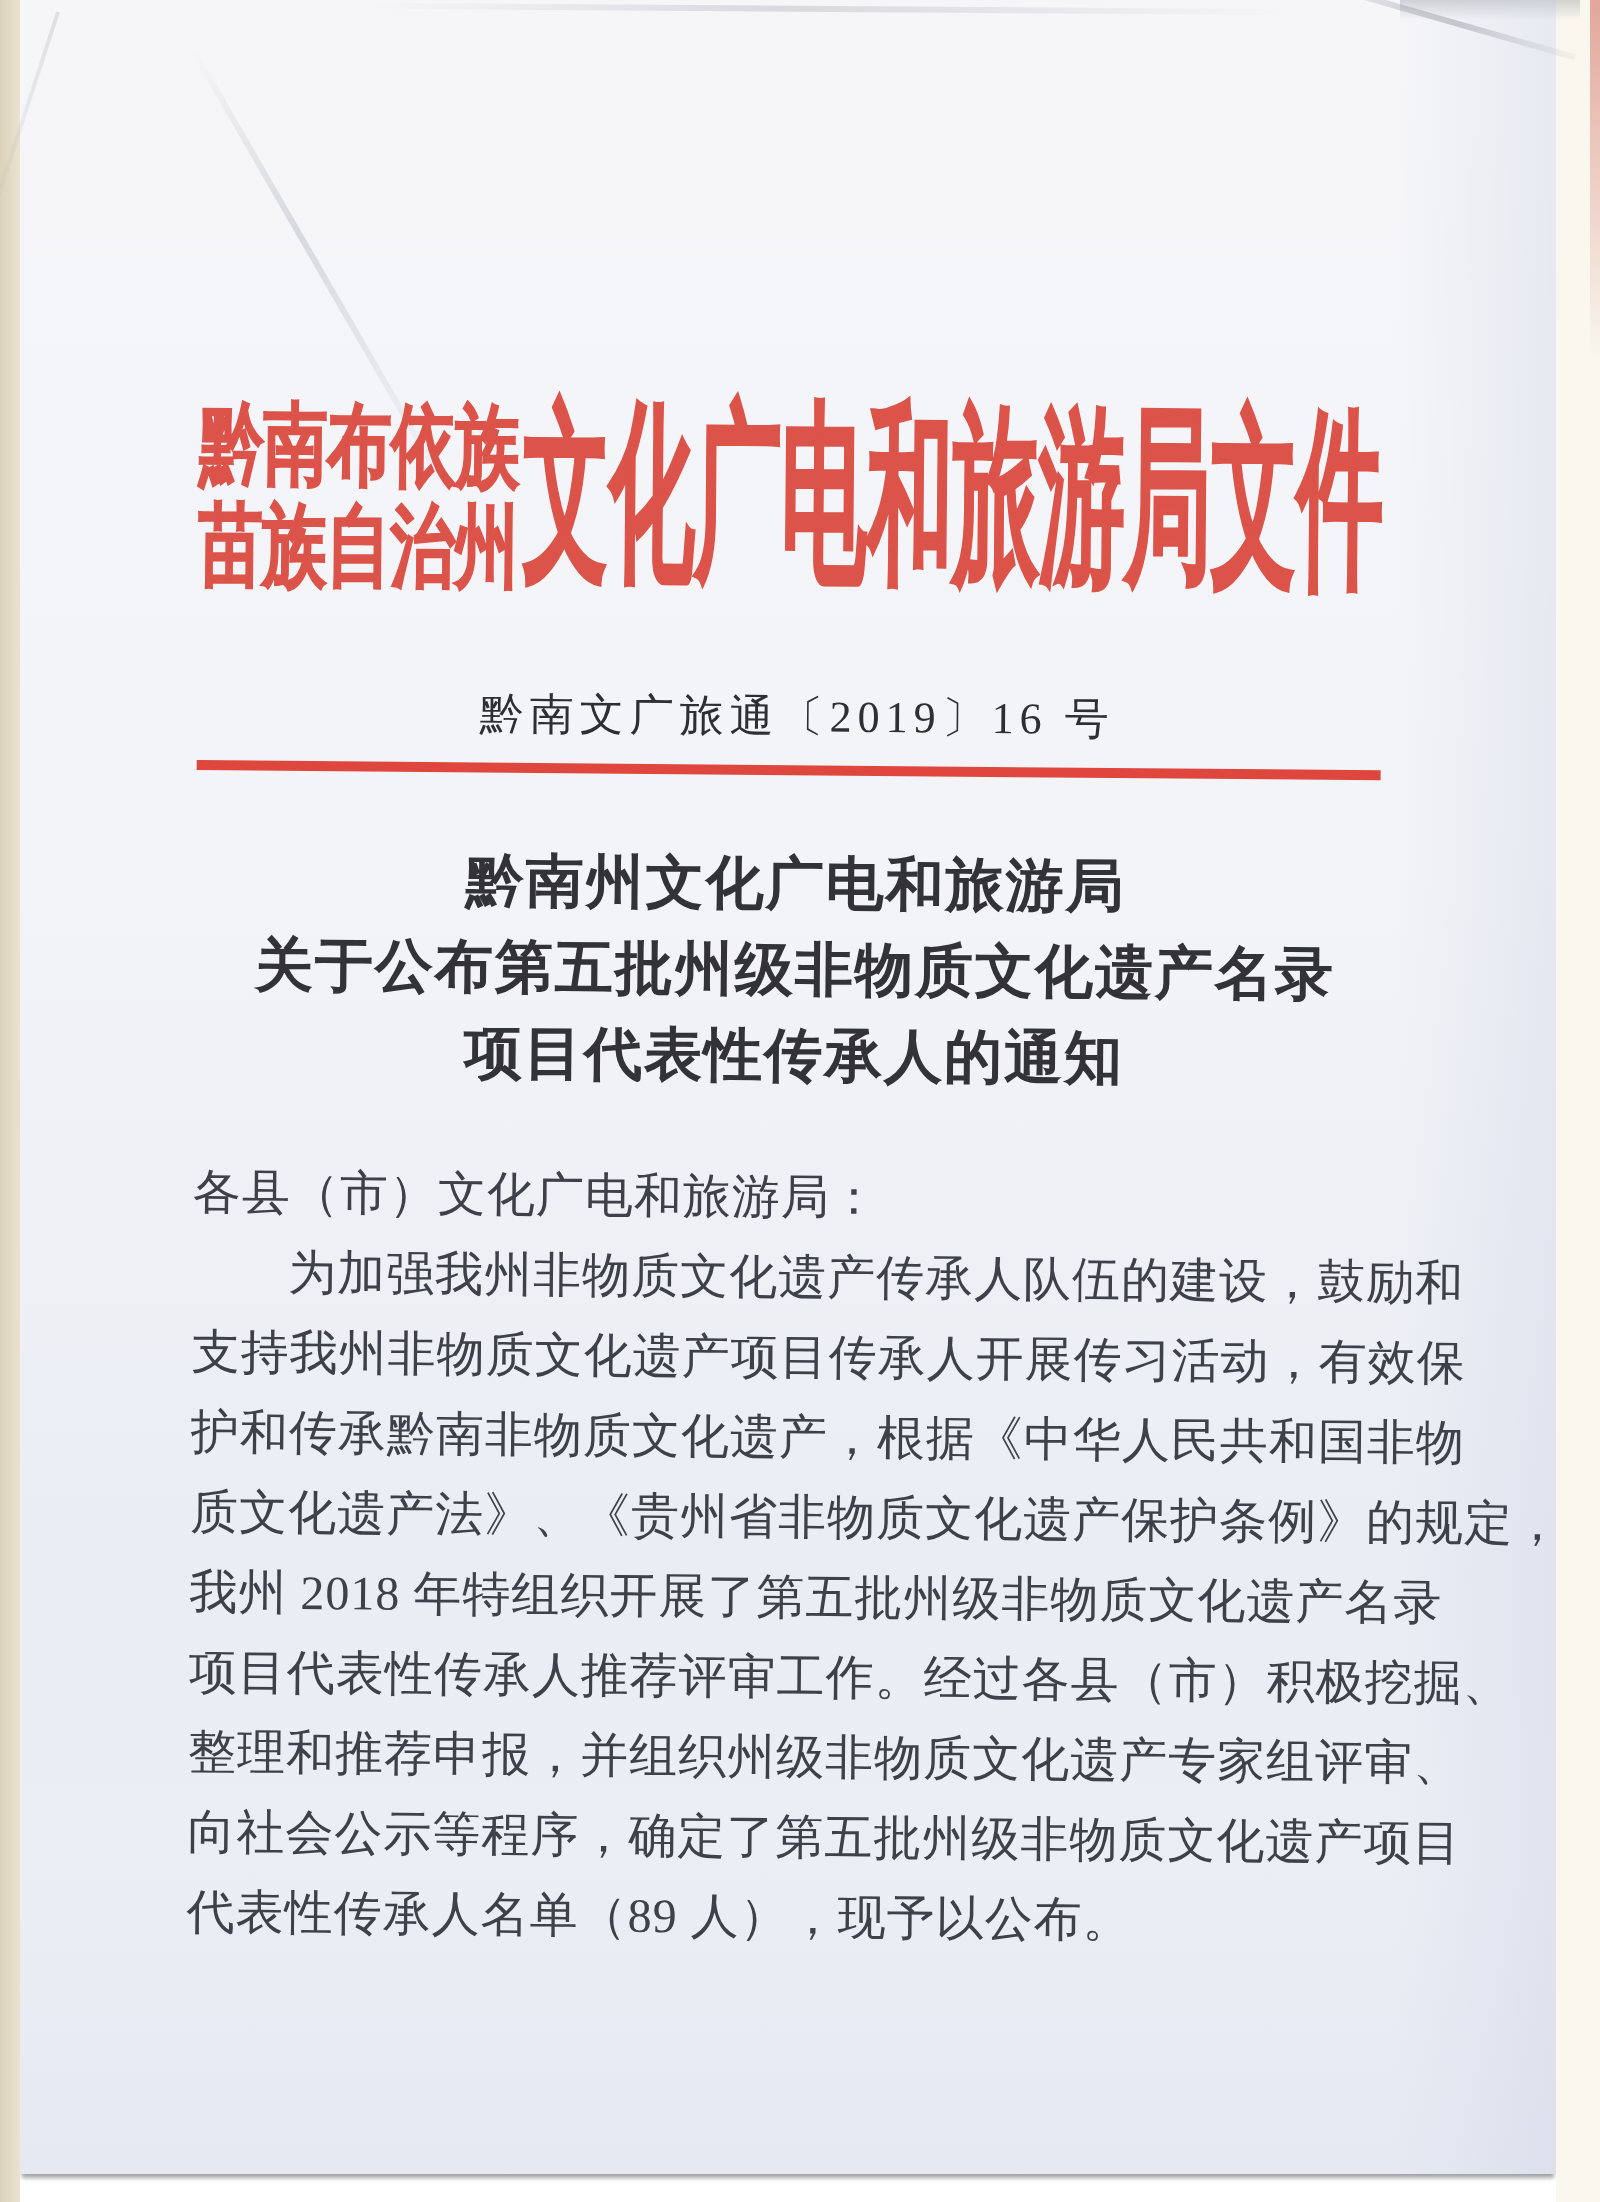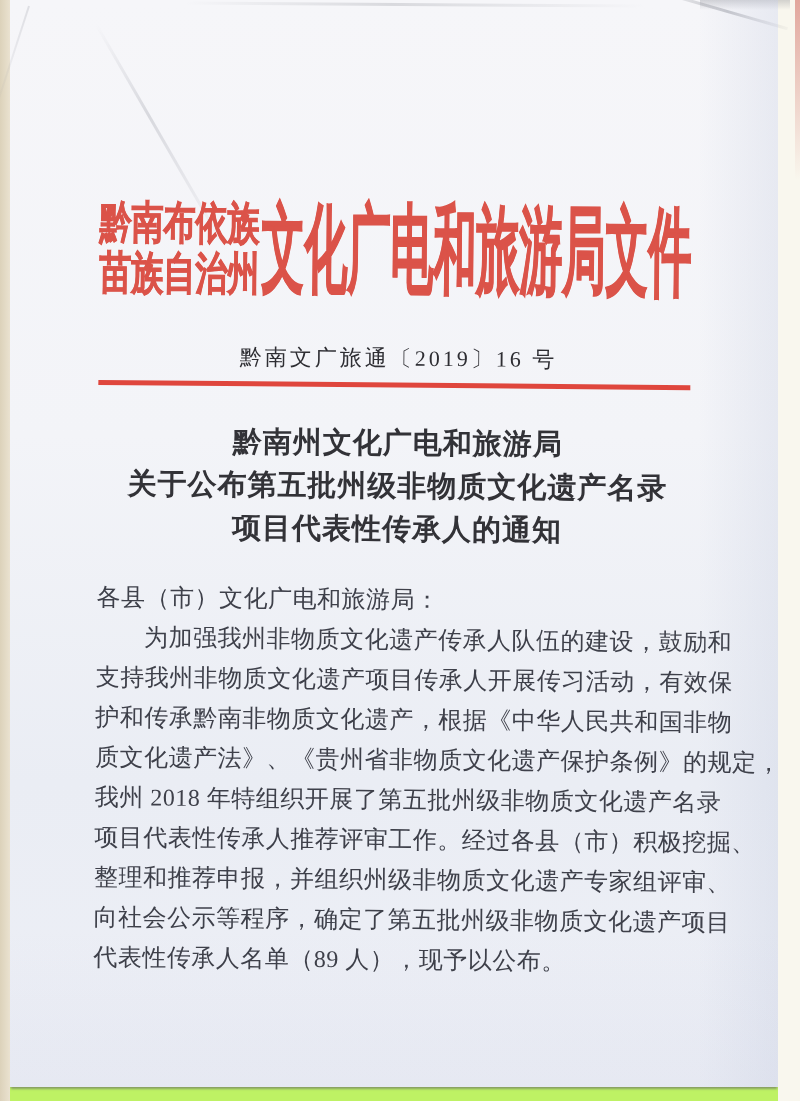--- a/index.html
+++ b/index.html
@@ -3,21 +3,21 @@
 <meta charset="utf-8">
 <style>
   html,body{margin:0;padding:0;}
   body{
     width:800px;height:1101px;overflow:hidden;
     font-family:"Liberation Serif", serif;
     background:#f0ede4;
   }
   .scan{
     position:relative;width:800px;height:1101px;overflow:hidden;
-    background:#bef264;
+    background:#ffffff;
   }
   
   .strip-left{
     position:absolute;left:0;top:0;width:10px;height:1101px;
     background:linear-gradient(to right,#dcd2ba,#eae2d0);
   }
   .strip-right{
     position:absolute;right:0;top:0;width:22px;height:1101px;
     background:#f9f7ee;
   }

